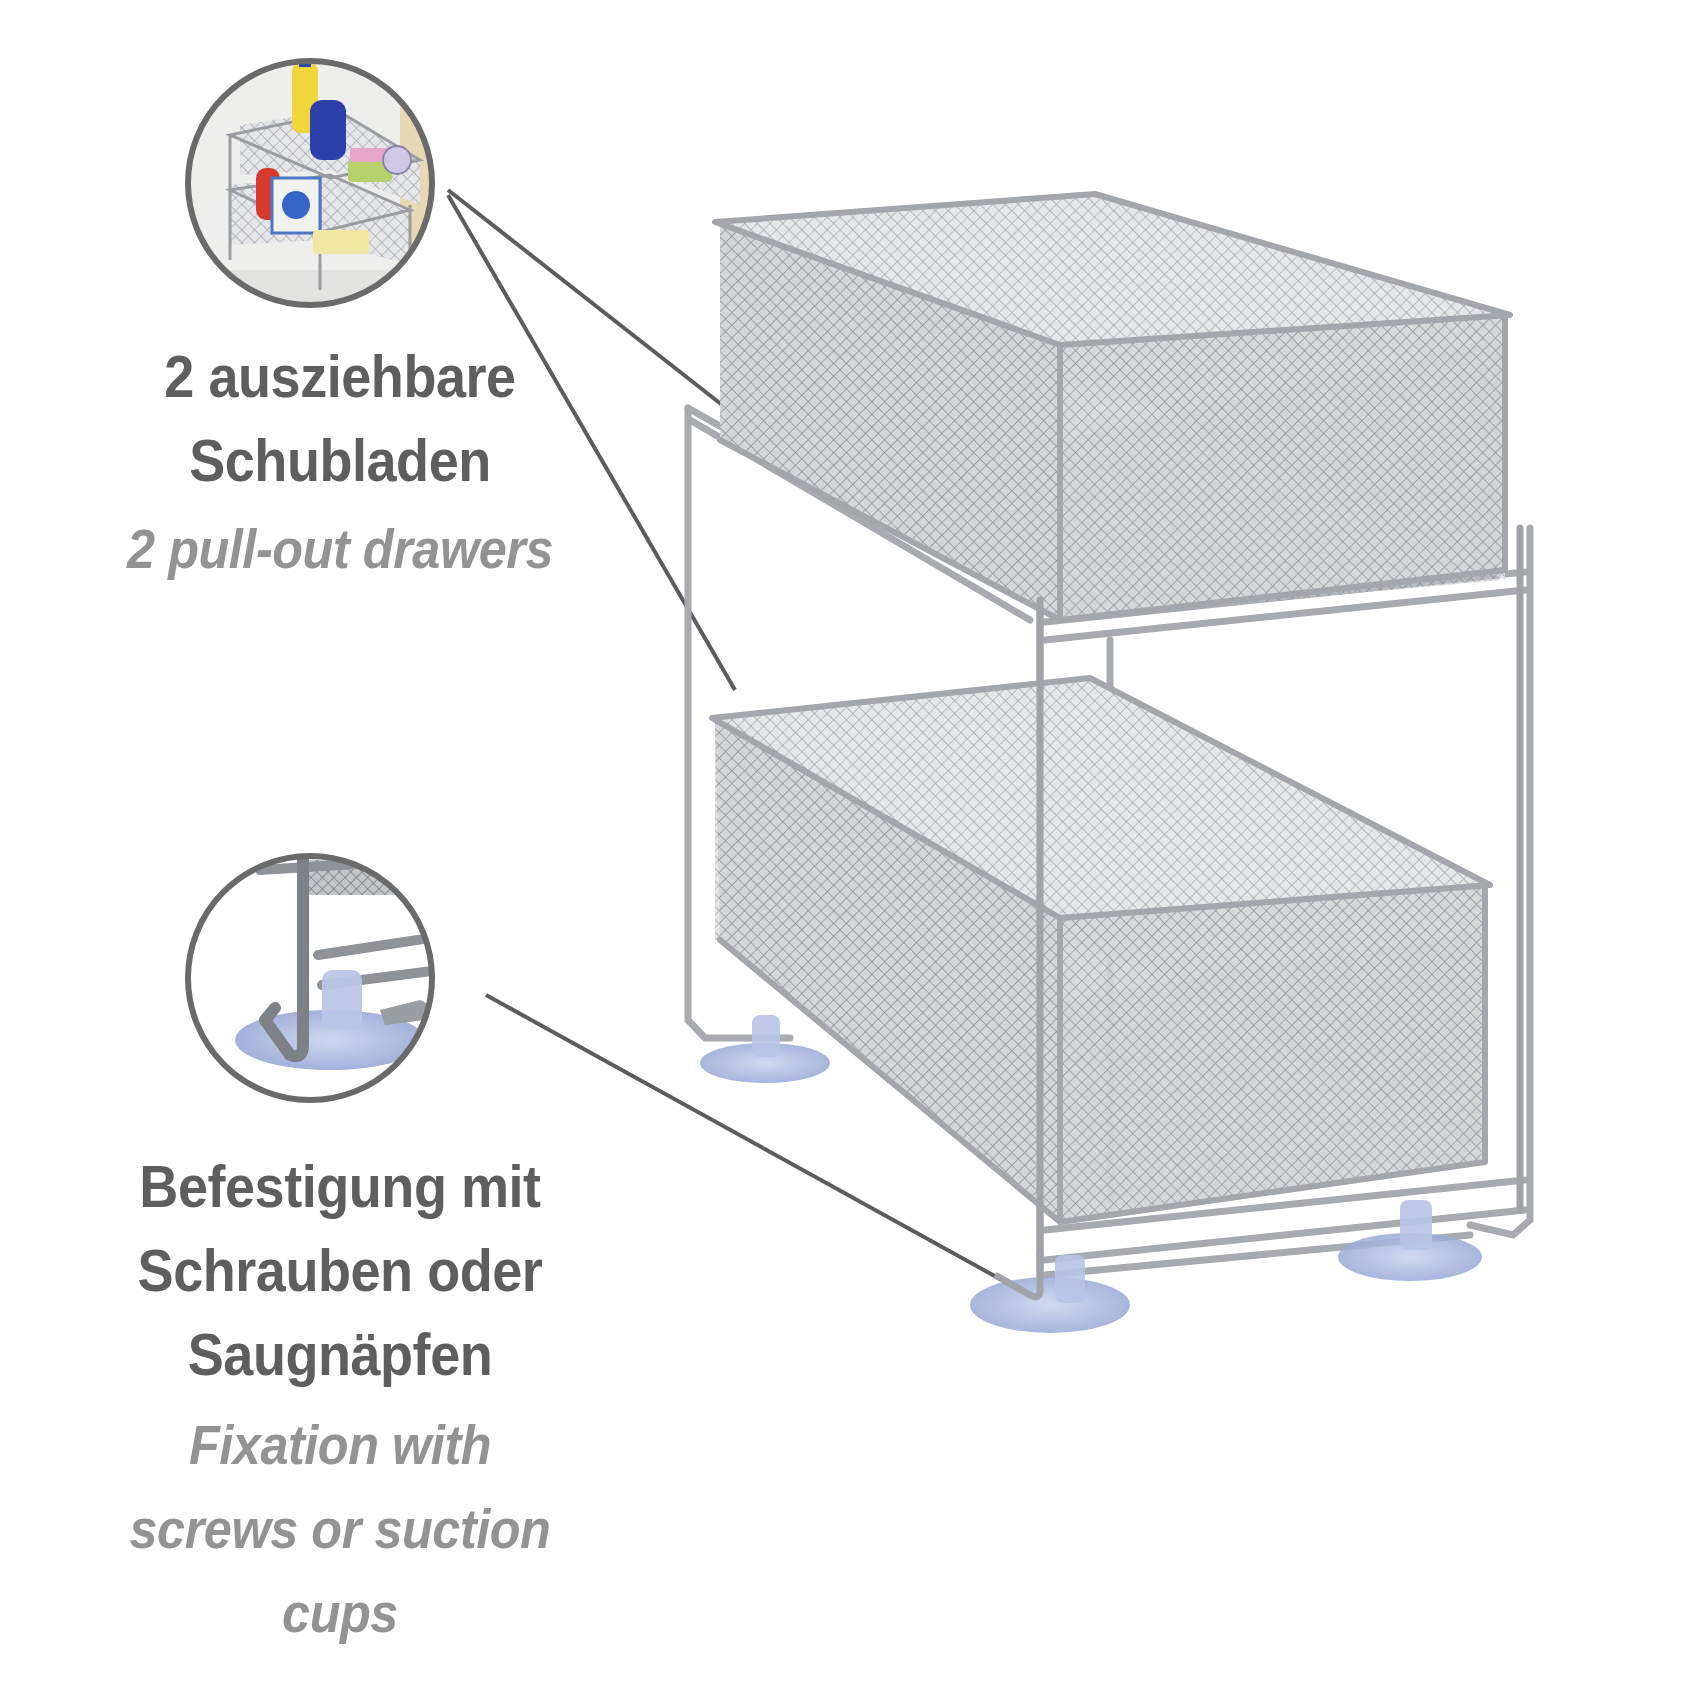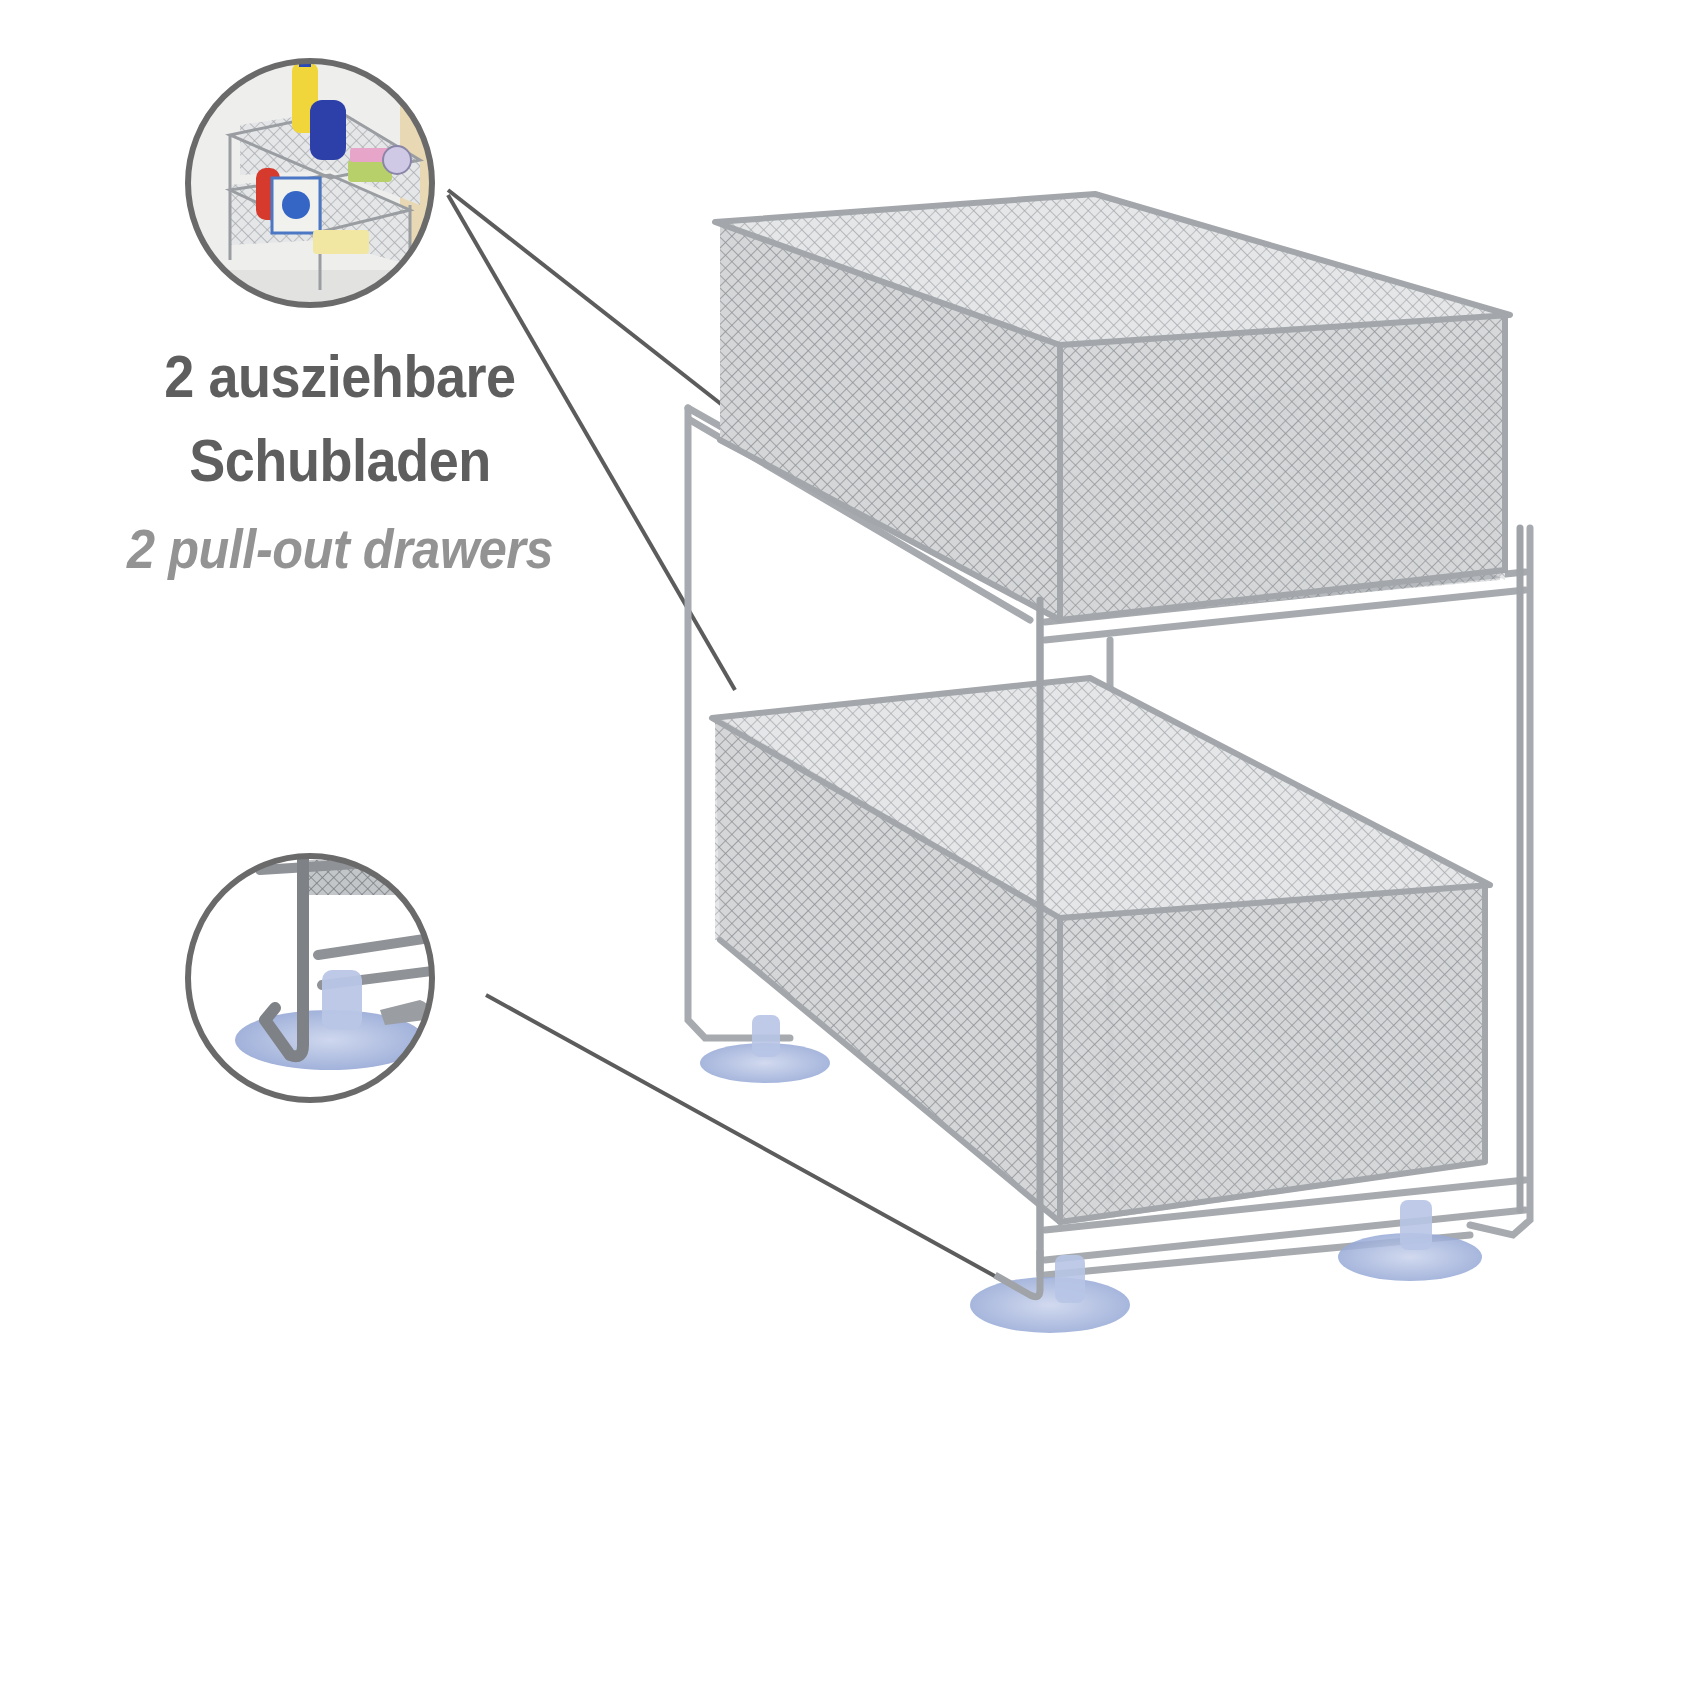--- a/index.html
+++ b/index.html
@@ -171,14 +171,26 @@
   <div class="text-block" style="left:20px; top:335px; width:640px;">
     <div class="de">
       <span class="line">2 ausziehbare</span>
       <span class="line">Schubladen</span>
     </div>
     <div class="en" style="margin-top:4px;">
       <span class="line">2 pull-out drawers</span>
     </div>
   </div>
 
+  <div class="text-block" style="left:20px; top:1145px; width:640px;">
+    <div class="de">
+      <span class="line">Befestigung mit</span>
+      <span class="line">Schrauben oder</span>
+      <span class="line">Saugnäpfen</span>
+    </div>
+    <div class="en" style="margin-top:6px;">
+      <span class="line">Fixation with</span>
+      <span class="line">screws or suction</span>
+      <span class="line">cups</span>
+    </div>
+  </div>
 
 </div>
 
 </body></html>

